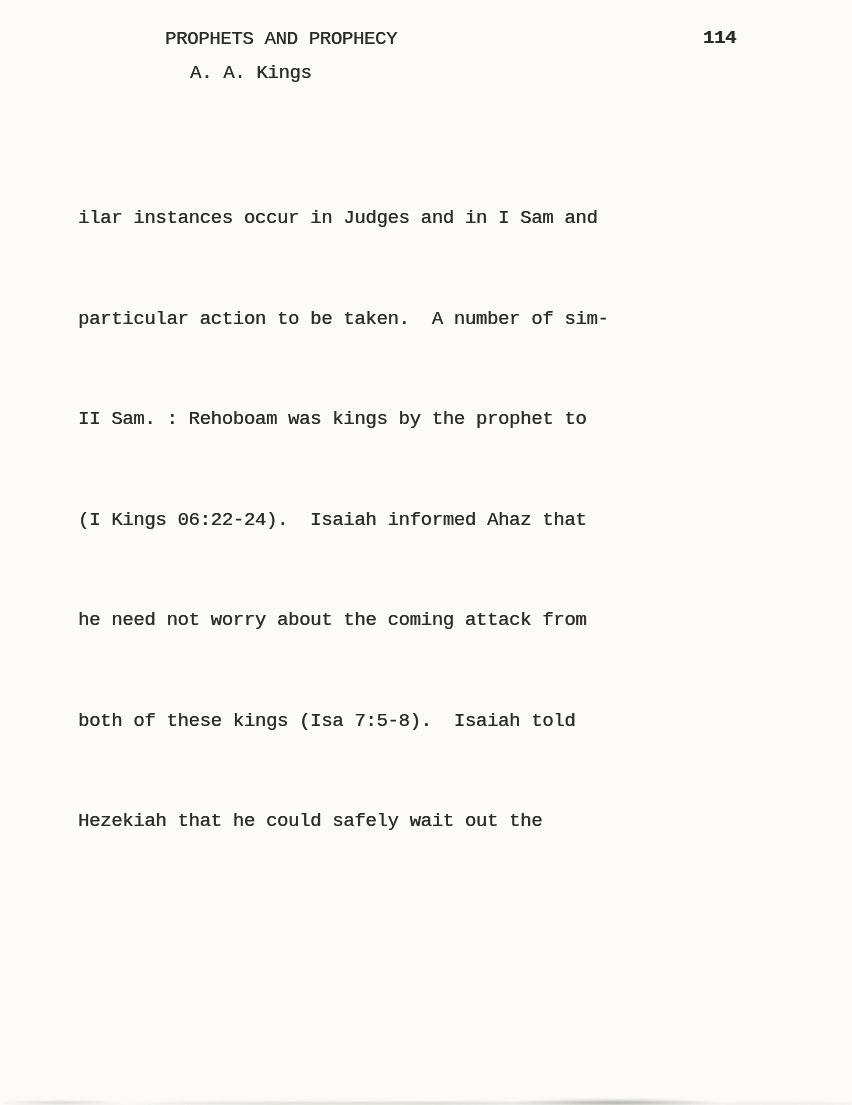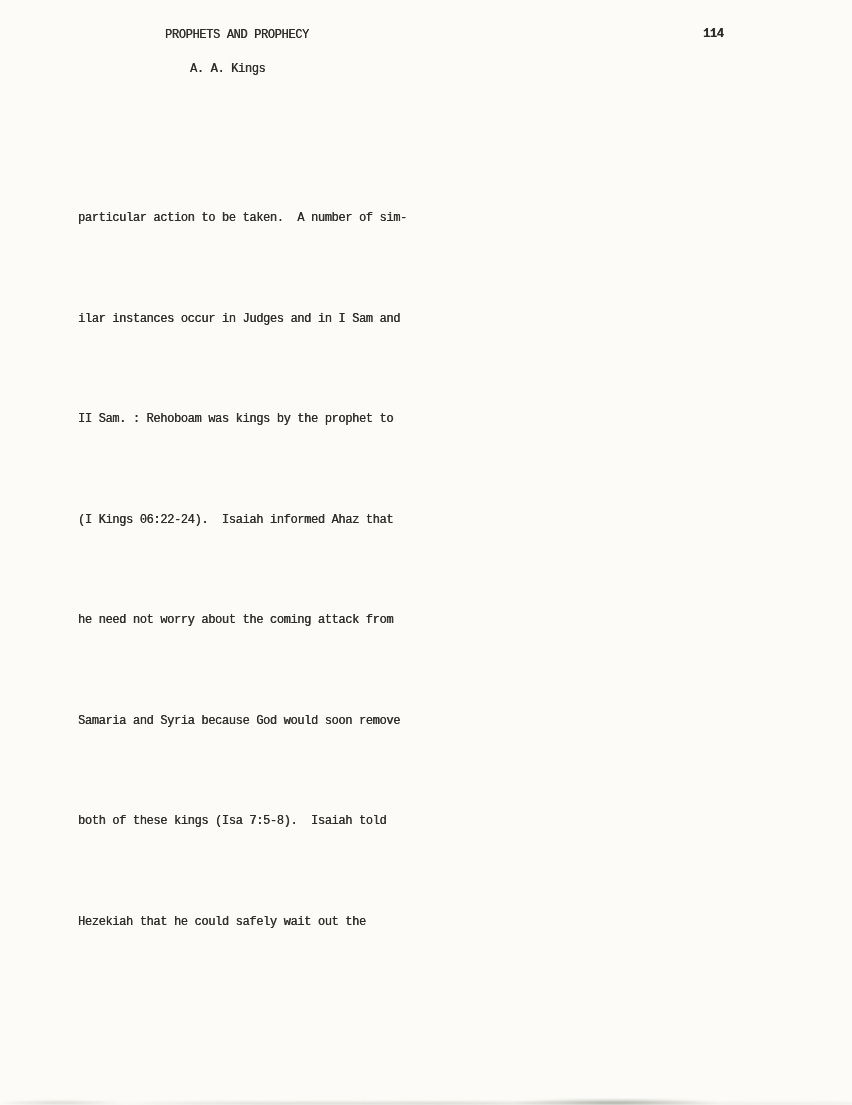--- a/index.html
+++ b/index.html
@@ -12,21 +12,21 @@
     width: 852px;
     height: 1105px;
     margin: 0 auto;
     background: #fcfbf8;
     overflow: hidden;
     font-family: "Liberation Mono", "DejaVu Sans Mono", monospace;
     color: #2d2b27;
     text-shadow: 0.35px 0 0 rgba(45,43,39,0.85);
   }
   .typed {
-    font-size: 12px;
+    font-size: 19px;
     letter-spacing: -0.35px;
     white-space: pre;
   }
   .title {
     position: absolute;
     left: 165px;
     top: 28px;
   }
   .author {
     position: absolute;
@@ -68,26 +68,25 @@
 </head>
 <body>
 
 <div class="page">
 
   <div class="title typed">PROPHETS AND PROPHECY</div>
   <div class="author typed">A. A. Kings</div>
   <div class="pageno typed">114</div>
 
   <div class="body-text typed">
+    <div class="line">ilar instances occur in Judges and in I Sam and</div>
     <div class="line">particular action to be taken.  A number of sim-</div>
-    <div class="line">ilar instances occur in Judges and in I Sam and</div>
     <div class="line">II Sam. : Rehoboam was kings by the prophet to</div>
     <div class="line">(I Kings 06:22-24).  Isaiah informed Ahaz that</div>
     <div class="line">he need not worry about the coming attack from</div>
-    <div class="line">Samaria and Syria because God would soon remove</div>
     <div class="line">both of these kings (Isa 7:5-8).  Isaiah told</div>
     <div class="line">Hezekiah that he could safely wait out the</div>
     
     
     
     
     
     
 
     

